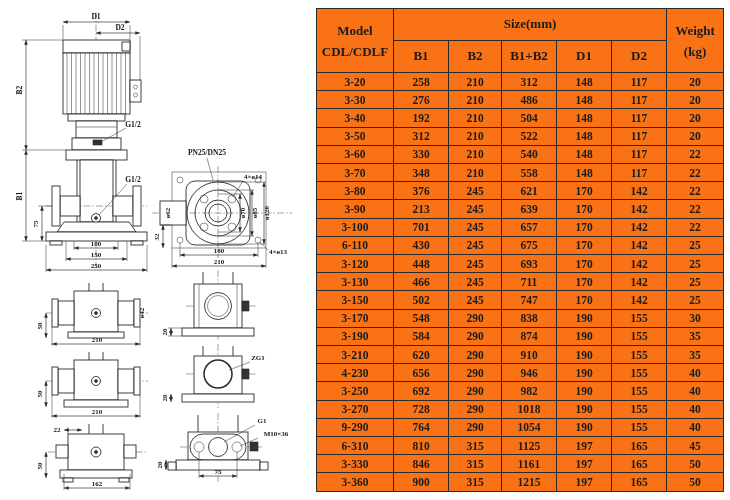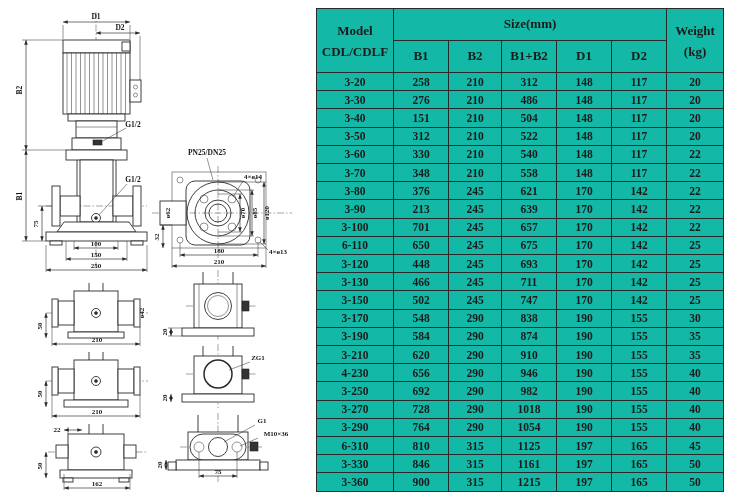--- a/index.html
+++ b/index.html
@@ -14,21 +14,21 @@
   .cl  { fill:none; stroke:#444; stroke-width:0.5; stroke-dasharray:7 2 1.5 2; }
   .dim { fill:none; stroke:#2a2a2a; stroke-width:0.65; }
   .dk  { fill:#333; stroke:#222; stroke-width:0.6; }
   svg text { font-family:"Liberation Serif", serif; font-weight:bold; fill:#161616; }
   .lbl  { font-size:7.5px; text-anchor:middle; }
   .lbl-s{ font-size:7px;  text-anchor:middle; }
 
   
   .spec-table-wrap { position:absolute; left:316px; top:8px; }
   table.spec { border-collapse:collapse; table-layout:fixed; width:407px; height:484px;
-               background:#14b8a6; color:#1b1b1b; font-weight:bold; }
+               background:#f97316; color:#1b1b1b; font-weight:bold; }
   table.spec th, table.spec td { border:1.4px solid #2a2a2a; text-align:center;
                vertical-align:middle; padding:0; }
   table.spec thead th { font-size:13px; line-height:1.15; height:31px; }
   table.spec thead .two-line { line-height:1.0; }
   table.spec thead .two-line div { padding:4px 0; }
   table.spec tbody td { font-size:11.5px; }
 </style>
 </head>
 <body>
 
@@ -342,21 +342,21 @@
             <td>3-30</td>
             <td>276</td>
             <td>210</td>
             <td>486</td>
             <td>148</td>
             <td>117</td>
             <td>20</td>
           </tr>
           <tr>
             <td>3-40</td>
-            <td>151</td>
+            <td>192</td>
             <td>210</td>
             <td>504</td>
             <td>148</td>
             <td>117</td>
             <td>20</td>
           </tr>
           <tr>
             <td>3-50</td>
             <td>312</td>
             <td>210</td>
@@ -405,21 +405,21 @@
             <td>3-100</td>
             <td>701</td>
             <td>245</td>
             <td>657</td>
             <td>170</td>
             <td>142</td>
             <td>22</td>
           </tr>
           <tr>
             <td>6-110</td>
-            <td>650</td>
+            <td>430</td>
             <td>245</td>
             <td>675</td>
             <td>170</td>
             <td>142</td>
             <td>25</td>
           </tr>
           <tr>
             <td>3-120</td>
             <td>448</td>
             <td>245</td>
@@ -494,21 +494,21 @@
           <tr>
             <td>3-270</td>
             <td>728</td>
             <td>290</td>
             <td>1018</td>
             <td>190</td>
             <td>155</td>
             <td>40</td>
           </tr>
           <tr>
-            <td>3-290</td>
+            <td>9-290</td>
             <td>764</td>
             <td>290</td>
             <td>1054</td>
             <td>190</td>
             <td>155</td>
             <td>40</td>
           </tr>
           <tr>
             <td>6-310</td>
             <td>810</td>

